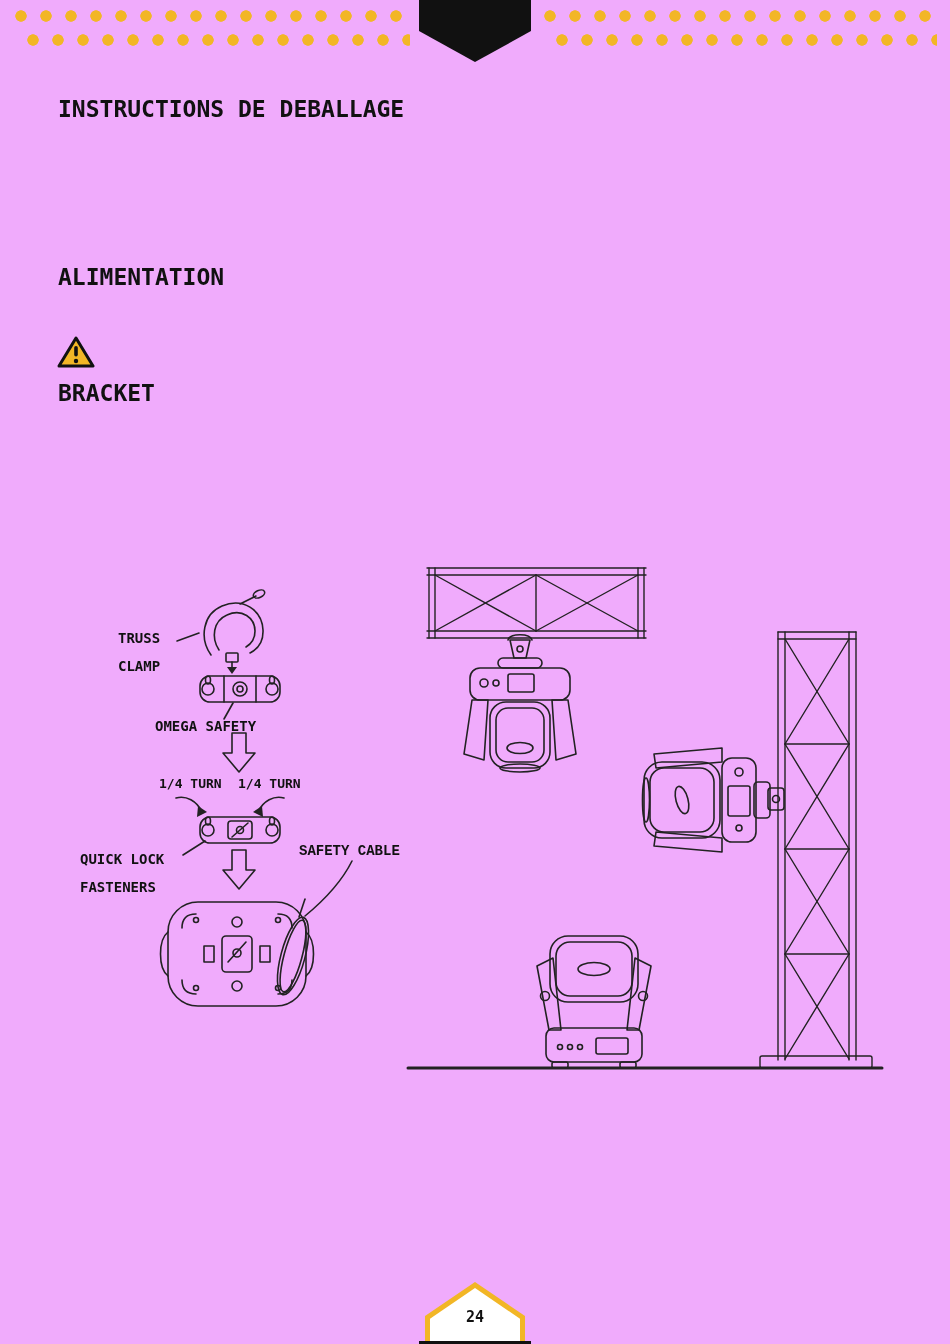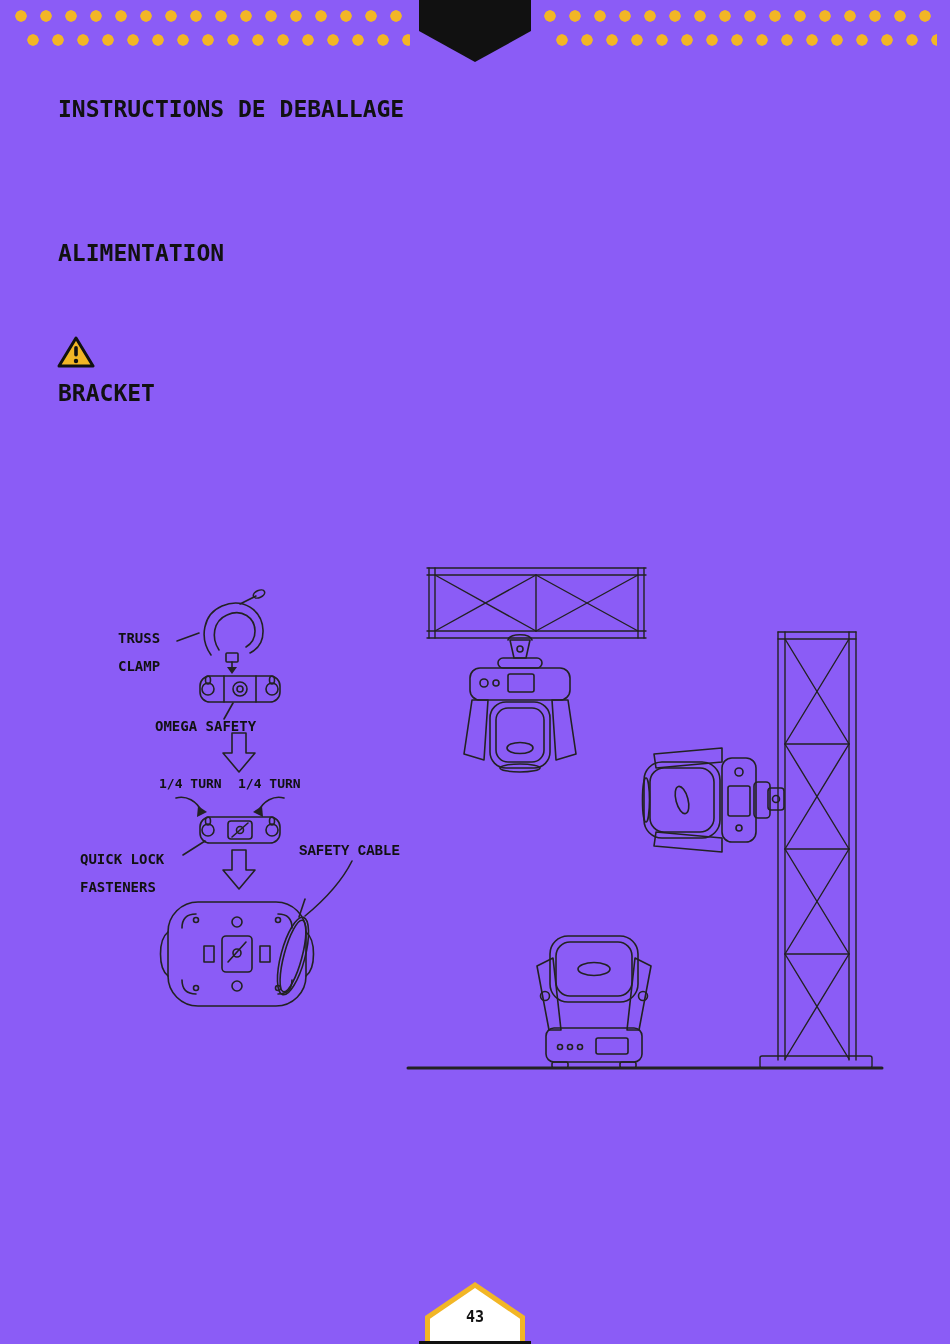--- a/index.html
+++ b/index.html
@@ -1,19 +1,19 @@
 <!DOCTYPE html>
 <html style="--accent: #F2B626; --ink: #111111;"><head>
 <meta charset="utf-8">
 <style>
   :root { --accent:#F2B626; --ink:#111111; }
   * { margin:0; padding:0; box-sizing:border-box; }
   body { background:#ffffff; font-family:"DejaVu Sans Mono", monospace; }
   .page {
-    position:relative; width:950px; height:1344px; background:#8b5cf6;
+    position:relative; width:950px; height:1344px; background:#f0abfc;
     overflow:hidden; color:var(--ink);
   }
 
   
   .dot-strip {
     position:absolute; top:9px; height:42px;
     background-image:
       radial-gradient(circle at 7px 7px,  var(--accent) 5.4px, transparent 6px),
       radial-gradient(circle at 19px 31px, var(--accent) 5.4px, transparent 6px);
     background-size:25px 42px, 25px 42px;
@@ -27,21 +27,21 @@
     background:#111;
     clip-path:polygon(0 0, 100% 0, 100% 50%, 50% 100%, 0 50%);
   }
 
   
   .heading {
     position:absolute; left:58px; font-size:23px; font-weight:700;
     letter-spacing:0; color:var(--ink); white-space:nowrap;
   }
   .h-unpack { top:96px; }
-  .h-power  { top:240px; }
+  .h-power  { top:264px; }
   .h-fix    { top:380px; }
 
   .warning { position:absolute; left:57px; top:335px; width:38px; height:34px; }
 
   
   .diagram { position:absolute; left:0; top:0; width:950px; height:1344px; }
 
   .dlabel {
     position:absolute; font-weight:700; font-size:14px; line-height:28px;
     color:var(--ink); white-space:pre-line;
@@ -266,16 +266,16 @@
 CLAMP</div>
   <div class="dlabel lbl-omega">OMEGA SAFETY</div>
   <div class="dlabel lbl-qt lbl-qt-left">1/4 TURN</div>
   <div class="dlabel lbl-qt lbl-qt-right">1/4 TURN</div>
   <div class="dlabel lbl-quicklock">QUICK LOCK
 FASTENERS</div>
   <div class="dlabel lbl-safety">SAFETY CABLE</div>
 
   <div class="pent-outer"></div>
   <div class="pent-inner"></div>
-  <div class="page-num">43</div>
+  <div class="page-num">24</div>
   <div class="footer-line"></div>
 
 </div>
 
 </body></html>

